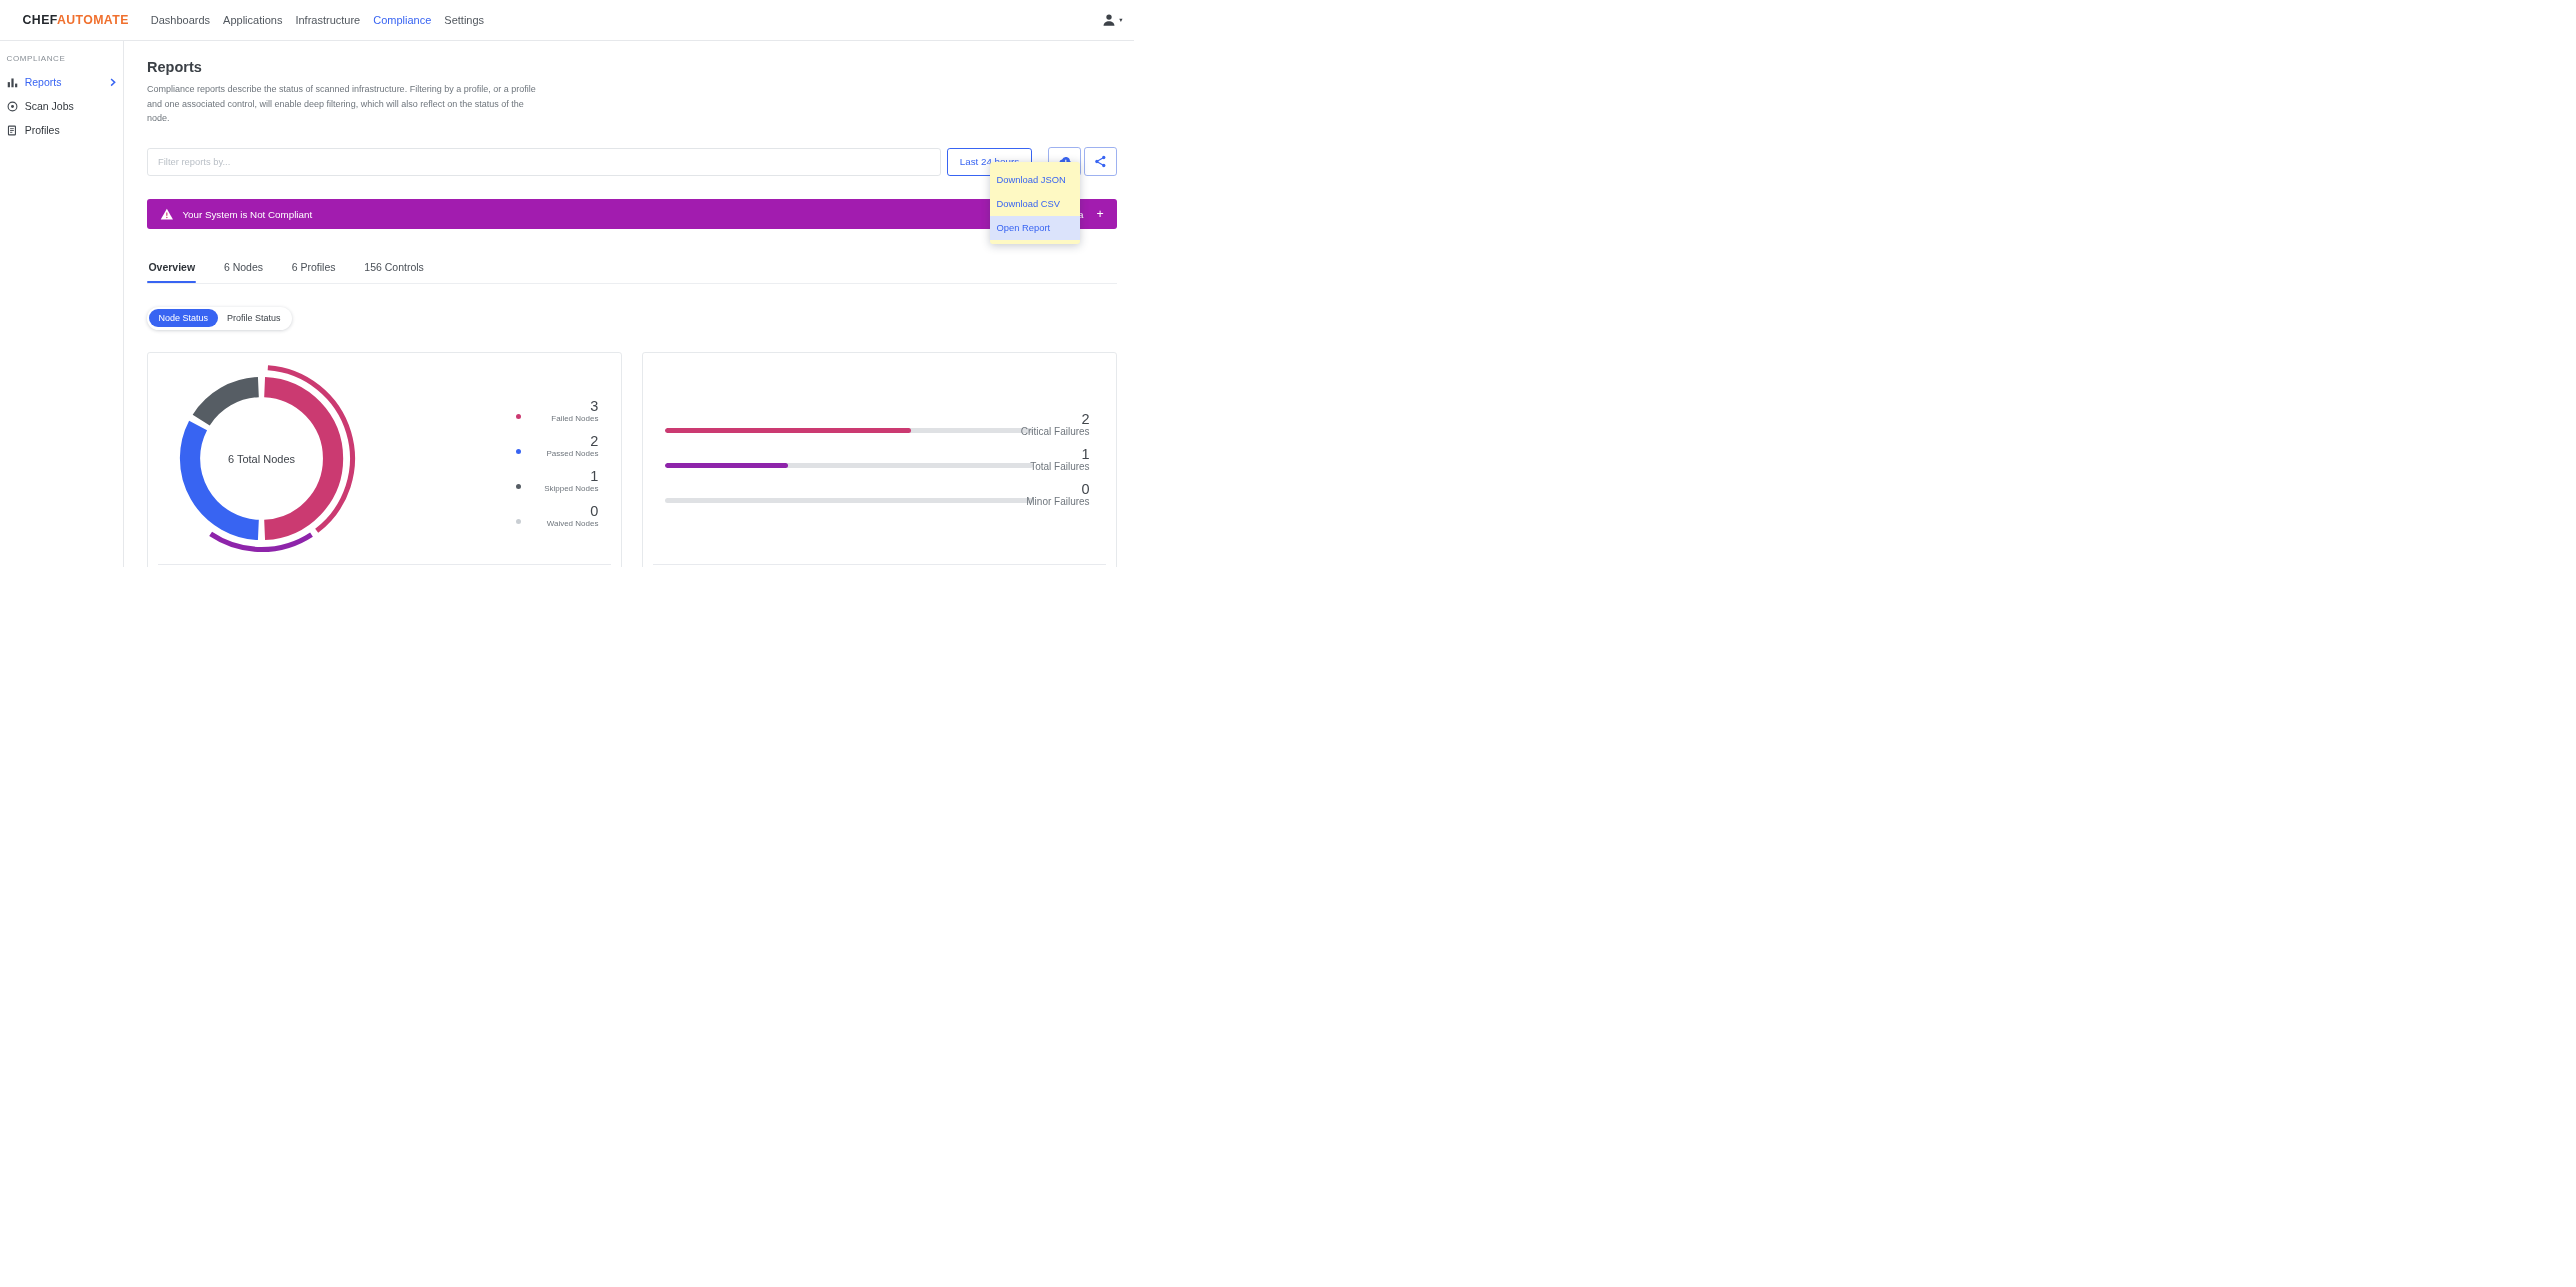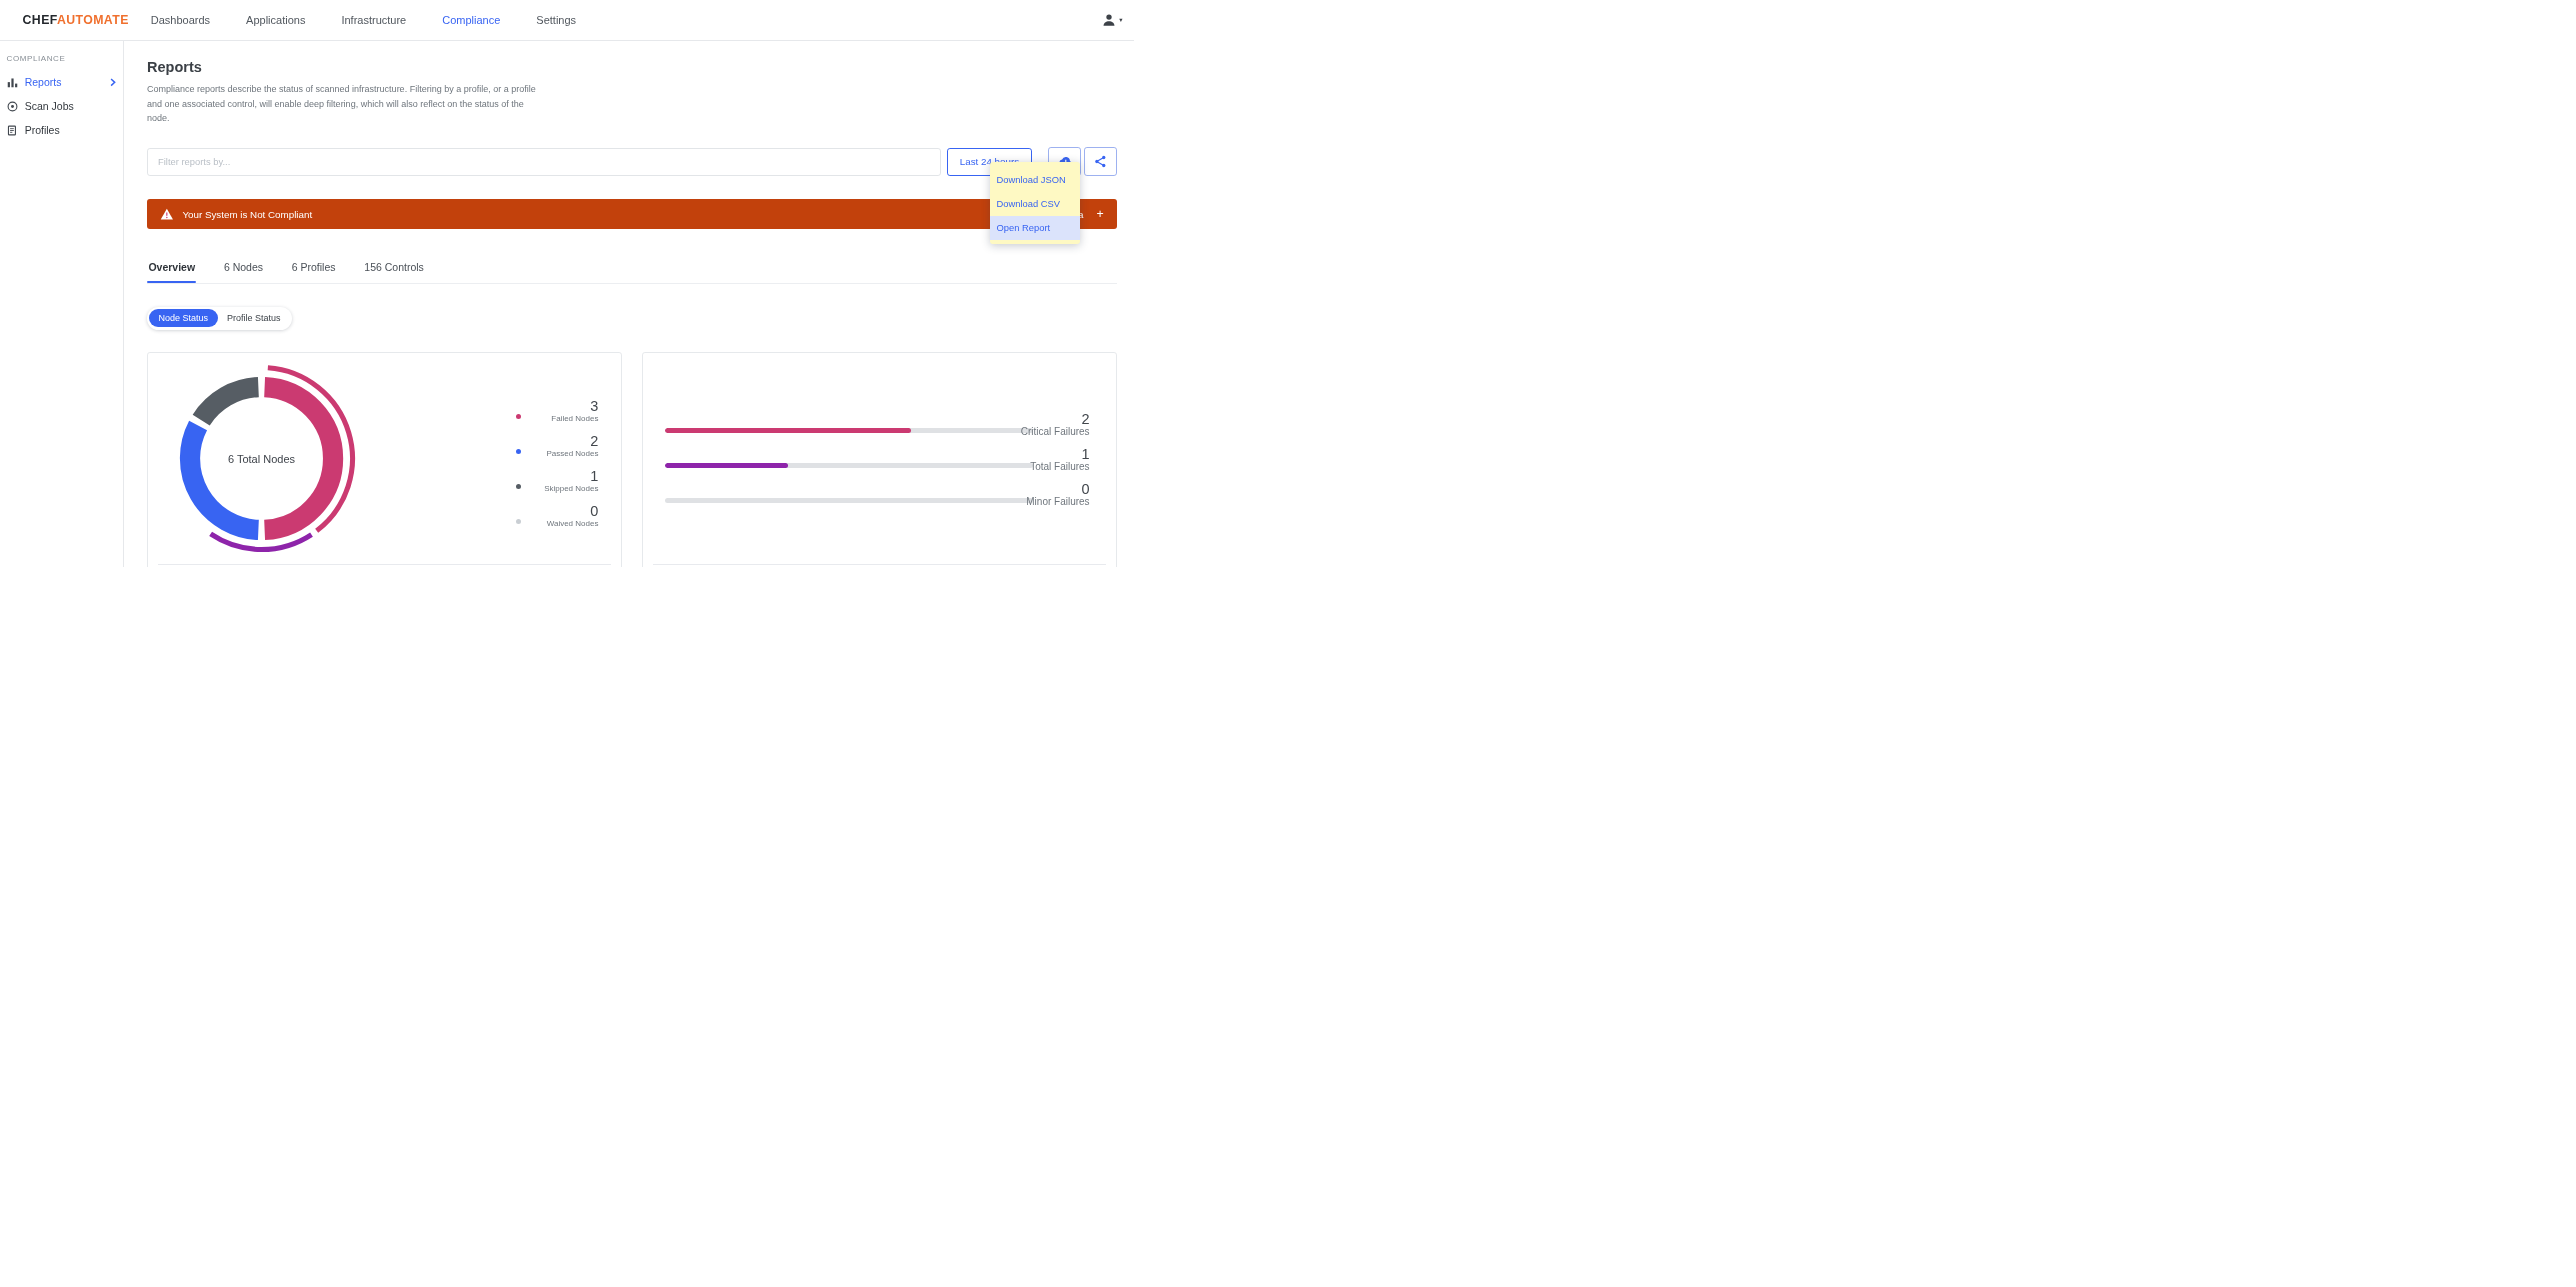--- a/index.html
+++ b/index.html
@@ -5,21 +5,21 @@
   * { margin:0; padding:0; box-sizing:border-box; }
   html,body { width:1134px; height:567px; overflow:hidden; background:#fff;
     font-family:"Liberation Sans", sans-serif; color:#3e434a; }
 
   
   .header { height:41px; display:flex; align-items:center; padding:0 11.6px;
     border-bottom:0.7px solid #e6e8eb; background:#fff; position:relative; z-index:30; }
   .logo { font-size:12.3px; font-weight:800; letter-spacing:0.4px; white-space:nowrap; }
   .logo .chef { color:#24282d;margin-left:11px; }
   .logo .automate { color:#f0702e; }
-  .topnav { display:flex; align-items:center; margin-left:22px; gap:36px; }
+  .topnav { display:flex; align-items:center; margin-left:22px; gap:13px; }
   .topnav .nav-item { font-size:11px; color:#51575e; cursor:pointer; }
   .topnav .nav-item.active { color:#3864f2; }
   .header-right { margin-left:auto; display:flex; align-items:center; gap:2.2px; cursor:pointer; }
   .caret { font-size:6.5px; color:#3d4248; }
 
   
   .body-wrap { display:flex; height:526px; }
   .sidebar { width:124px; border-right:0.7px solid #e6e8eb; padding-top:13px; flex:none; background:#fff; }
   .sidebar-section { font-size:8px; color:#878e95; letter-spacing:0.6px; padding:0 6.5px; margin-bottom:7.2px; }
   .side-item { height:24px; display:flex; align-items:center; gap:6.5px; padding:0 7.2px;
@@ -40,21 +40,21 @@
   .time-btn { margin-left:5.8px; height:27.5px; padding:0 11.6px; background:#fff;
     border:0.7px solid #3864f2; border-radius:2.9px; color:#3864f2; font-size:9.8px;
     font-family:"Liberation Sans",sans-serif; cursor:pointer; white-space:nowrap; }
   .icon-btn { width:33px; height:29px; background:#fff; border:0.7px solid #9db1f0;
     border-radius:2.9px; display:flex; align-items:center; justify-content:center;
     cursor:pointer; }
   .icon-btn.download { margin-left:16px; }
   .icon-btn.share { margin-left:2.9px; }
 
   
-  .banner { margin-top:23px; height:30px; background:#c2410c; border-radius:2.9px;
+  .banner { margin-top:23px; height:30px; background:#a21caf; border-radius:2.9px;
     display:flex; align-items:center; padding:0 13px; color:#fff; font-size:9.8px;
     position:relative; z-index:1; }
   .banner .warn { margin-right:8.7px; display:flex; }
   .banner .right-frag { margin-left:auto; display:flex; align-items:center; gap:13px; }
   .banner .plus { font-size:12.3px; font-weight:400; cursor:pointer; }
 
   
   .dropdown { position:absolute; top:121px; right:54px; width:90px; background:#fef9c3;
     border-radius:2.9px; box-shadow:0 1.4px 8.7px rgba(40,50,70,.25); padding:5.8px 0 4.3px 0; z-index:40; }
   .dropdown .dd-item { height:24px; display:flex; align-items:center; padding:0 6.5px;

